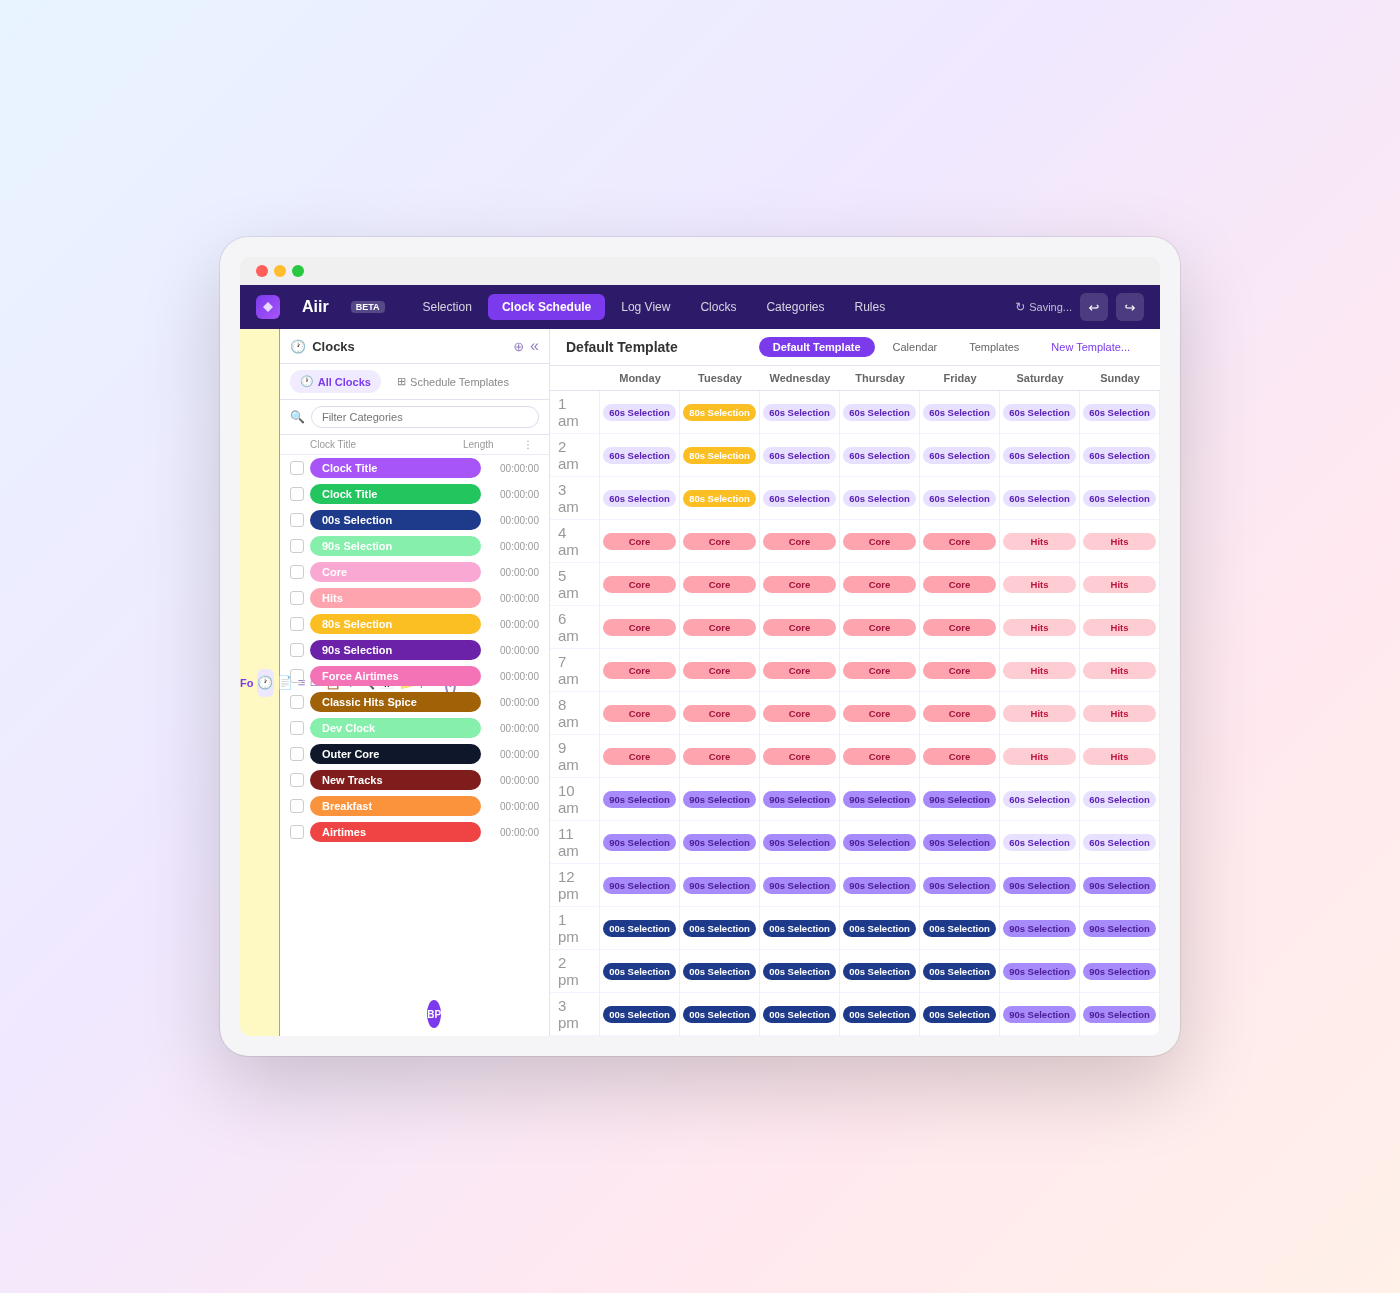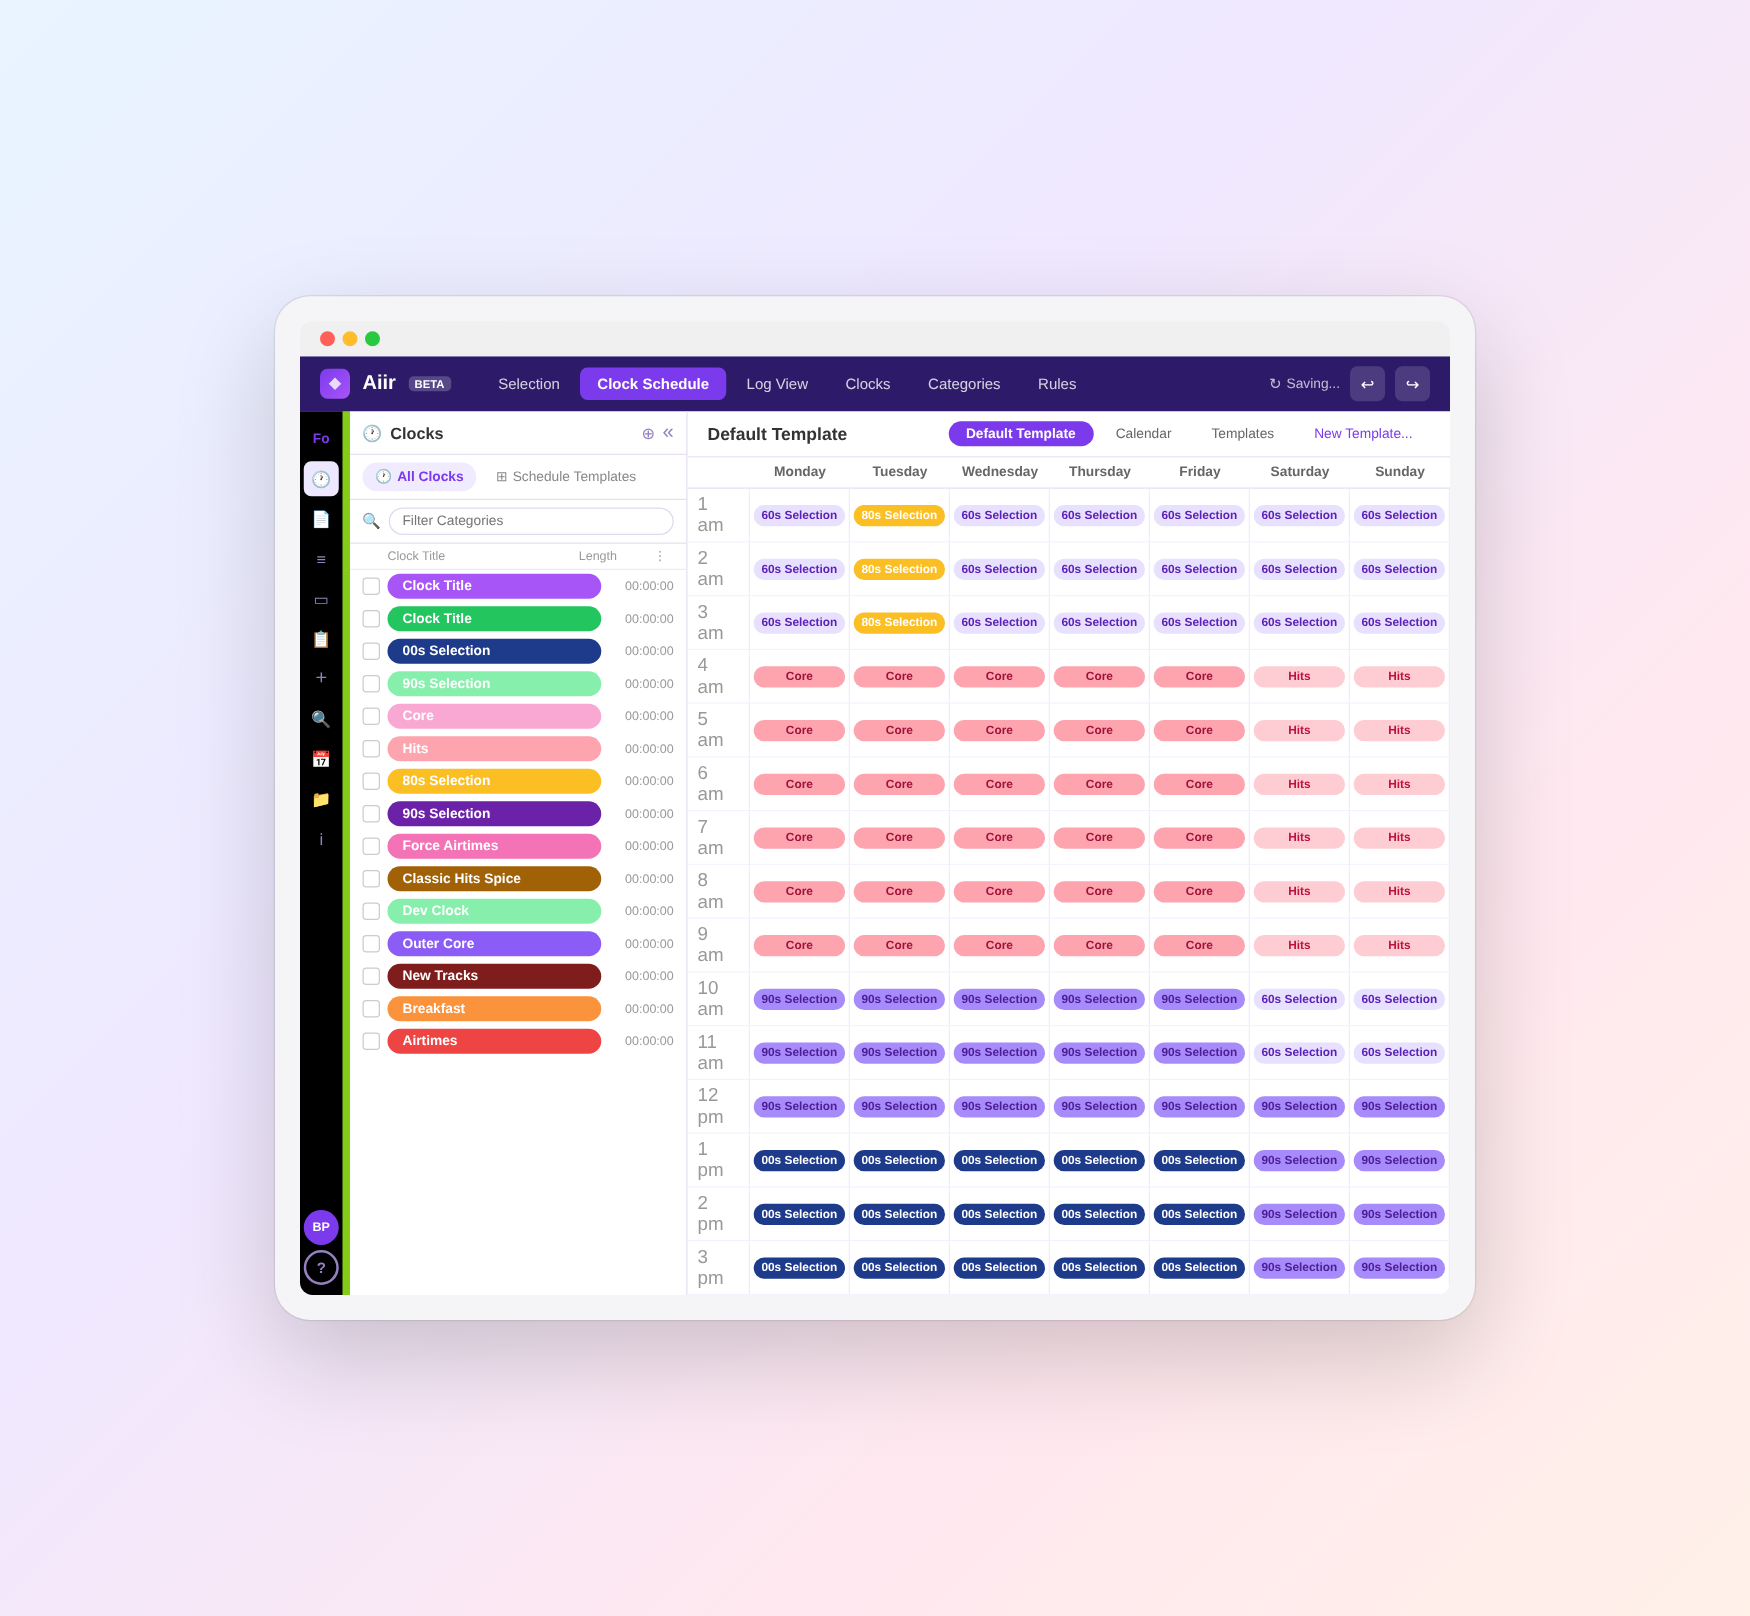--- a/index.html
+++ b/index.html
@@ -46,21 +46,21 @@
       background: #2d1b69;
       display: flex;
       align-items: center;
       padding: 0 16px;
       height: 44px;
       gap: 4px;
     }
     .logo-area {
       display: flex;
       align-items: center;
-      gap: 10px;
+      gap: 22px;
       margin-right: 20px;
     }
     .logo-icon {
       width: 24px; height: 24px;
       background: linear-gradient(135deg, #7c3aed, #a855f7);
       border-radius: 6px;
       display: flex; align-items: center; justify-content: center;
       color: white; font-size: 10px; font-weight: bold;
     }
     .logo-text {
@@ -102,24 +102,23 @@
     }
     
     .main-layout {
       display: flex;
       flex: 1;
       height: 620px;
     }
     
     .sidebar {
       width: 40px;
-      background: #000000;
-      border-right: 6px solid #84cc16;
-      display: flex;
-      flex-direction: column;
+      background: #fef9c3;
+      border-right: 1px solid #84cc16;
+      display: flex;
       align-items: center;
       padding: 8px 0;
       gap: 4px;
     }
     .sidebar-icon {
       width: 28px; height: 28px;
       display: flex; align-items: center; justify-content: center;
       border-radius: 6px;
       cursor: pointer;
       color: #9580c0;
@@ -467,21 +466,21 @@
     <div class="clock-badge" style="background:#a16207">Classic Hits Spice</div>
     <div class="clock-time">00:00:00</div>
   </div>
             <div class="clock-row">
     <div class="clock-checkbox"></div>
     <div class="clock-badge" style="background:#86efac">Dev Clock</div>
     <div class="clock-time">00:00:00</div>
   </div>
             <div class="clock-row">
     <div class="clock-checkbox"></div>
-    <div class="clock-badge" style="background:#8b5cf6">Outer Core</div>
+    <div class="clock-badge" style="background:#0f172a">Outer Core</div>
     <div class="clock-time">00:00:00</div>
   </div>
             <div class="clock-row">
     <div class="clock-checkbox"></div>
     <div class="clock-badge" style="background:#7f1d1d">New Tracks</div>
     <div class="clock-time">00:00:00</div>
   </div>
             <div class="clock-row">
     <div class="clock-checkbox"></div>
     <div class="clock-badge" style="background:#fb923c">Breakfast</div>

